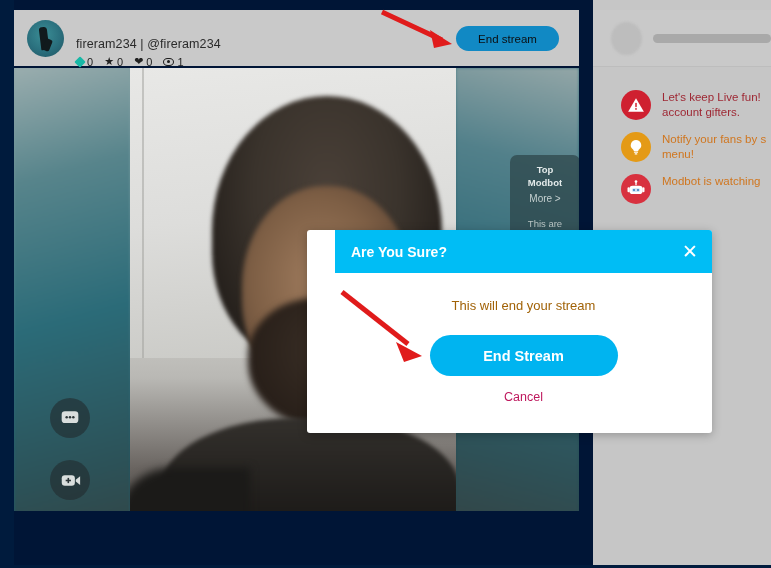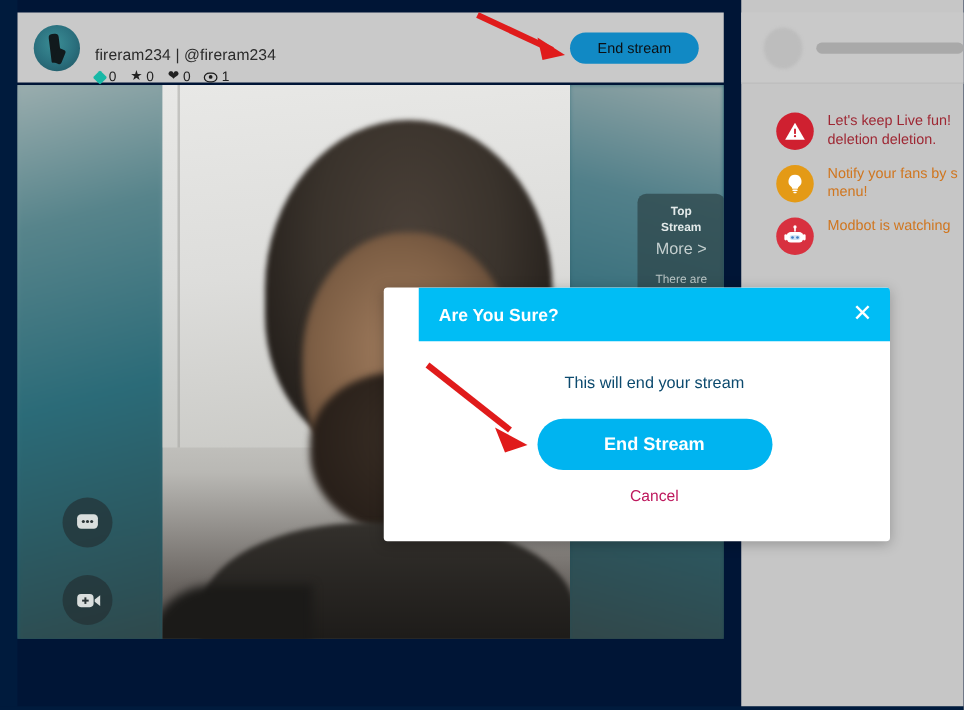--- a/index.html
+++ b/index.html
@@ -165,21 +165,21 @@
   .gifters {
     position: absolute; left: 496px; top: 87px; width: 70px; height: 126px;
     background: rgba(45,68,72,.72);
     border-radius: 7px;
     padding: 8px 5px 0;
     text-align: center;
     color: #cfd8d8;
     font-size: 9.5px; line-height: 13px;
   }
   .gifters .t { font-weight: bold; color: #e3eaea; }
-  .gifters .more { margin-top: 3px; color: #c4cfcf; font-size: 13px; }
+  .gifters .more { margin-top: 3px; color: #c4cfcf; font-size: 10px; }
   .gifters .empty { margin-top: 12px; color: #b9c4c4; font-size: 9.5px; line-height: 14px; }
 
   
   .dark-panel {
     position: absolute; left: 455px; top: 215px; width: 112px; height: 54px;
     background: #1d2224; border-radius: 8px;
   }
   .dark-panel .chev {
     position: absolute; left: 50%; top: 8px; transform: translateX(-50%);
     color: #cfd5d5; font-size: 9px;
@@ -235,21 +235,21 @@
     height: 43px; background: #00bdf5;
     display: flex; align-items: center; justify-content: space-between;
     padding: 0 14px 0 16px;
   }
   .modal-title { color: #fff; font-size: 14px; font-weight: bold; }
   .modal-close {
     color: #fff; font-size: 19px; line-height: 1; cursor: pointer;
     background: none; border: none; font-family: "Liberation Sans", sans-serif;
   }
   .modal-body { padding-top: 25px; text-align: center; }
-  .modal-msg { font-size: 13px; color: #0c4a6e; }
+  .modal-msg { font-size: 13px; color: #a16207; }
   .modal-primary {
     margin: 22px auto 0; display: block;
     width: 188px; height: 41px; border-radius: 21px;
     background: #00b4f0; border: none; cursor: pointer;
     color: #fff; font-size: 14.5px; font-weight: bold;
     font-family: "Liberation Sans", sans-serif;
   }
   .modal-cancel {
     display: block; margin: 14px auto 0;
     background: none; border: none; cursor: pointer;
@@ -345,24 +345,24 @@
           <path d="M6 11.5 a6 6 0 0 0 12 0" fill="none" stroke="#d9dedd" stroke-width="1.8"></path>
           <rect class="glyph" x="11.1" y="17" width="1.8" height="4"></rect>
           <rect class="glyph" x="8" y="20.3" width="8" height="1.7" rx=".8"></rect>
         </svg>
       </button>
 
     </div>
 
     <div class="gifters">
       <div class="t">Top</div>
-      <div class="t">Stream</div>
+      <div class="t">Modbot</div>
       <div class="more">More &gt;</div>
       <div class="empty">
-        <div>There are</div>
+        <div>This are</div>
         <div>no top</div>
         <div>gifters yet.</div>
       </div>
     </div>
 
     <div class="dark-panel">
       <span class="chev">▲</span>
     </div>
   </div>
 
@@ -378,21 +378,21 @@
       <div class="notice">
         <div class="notice-ico ico-warn">
           <svg width="18" height="18" viewBox="0 0 24 24">
             <path d="M12 3 L22.5 21 H1.5 Z" fill="#ffffff"></path>
             <rect x="11" y="9" width="2" height="6" rx="1" fill="#cf2030"></rect>
             <circle cx="12" cy="17.2" r="1.2" fill="#cf2030"></circle>
           </svg>
         </div>
         <div class="notice-text txt-red">
           <div>Let's keep Live fun!</div>
-          <div>deletion deletion.</div>
+          <div>account gifters.</div>
         </div>
       </div>
 
       <div class="notice">
         <div class="notice-ico ico-bulb">
           <svg width="18" height="18" viewBox="0 0 24 24">
             <path d="M12 2.5 a7 7 0 0 1 4.3 12.5 c-.9.8-1.2 1.4-1.3 2.3 h-6 c-.1-.9-.4-1.5-1.3-2.3 A7 7 0 0 1 12 2.5 Z" fill="#ffffff"></path>
             <rect x="9.2" y="18" width="5.6" height="1.8" rx=".9" fill="#ffffff"></rect>
             <rect x="10.2" y="20.4" width="3.6" height="1.6" rx=".8" fill="#ffffff"></rect>
           </svg>

